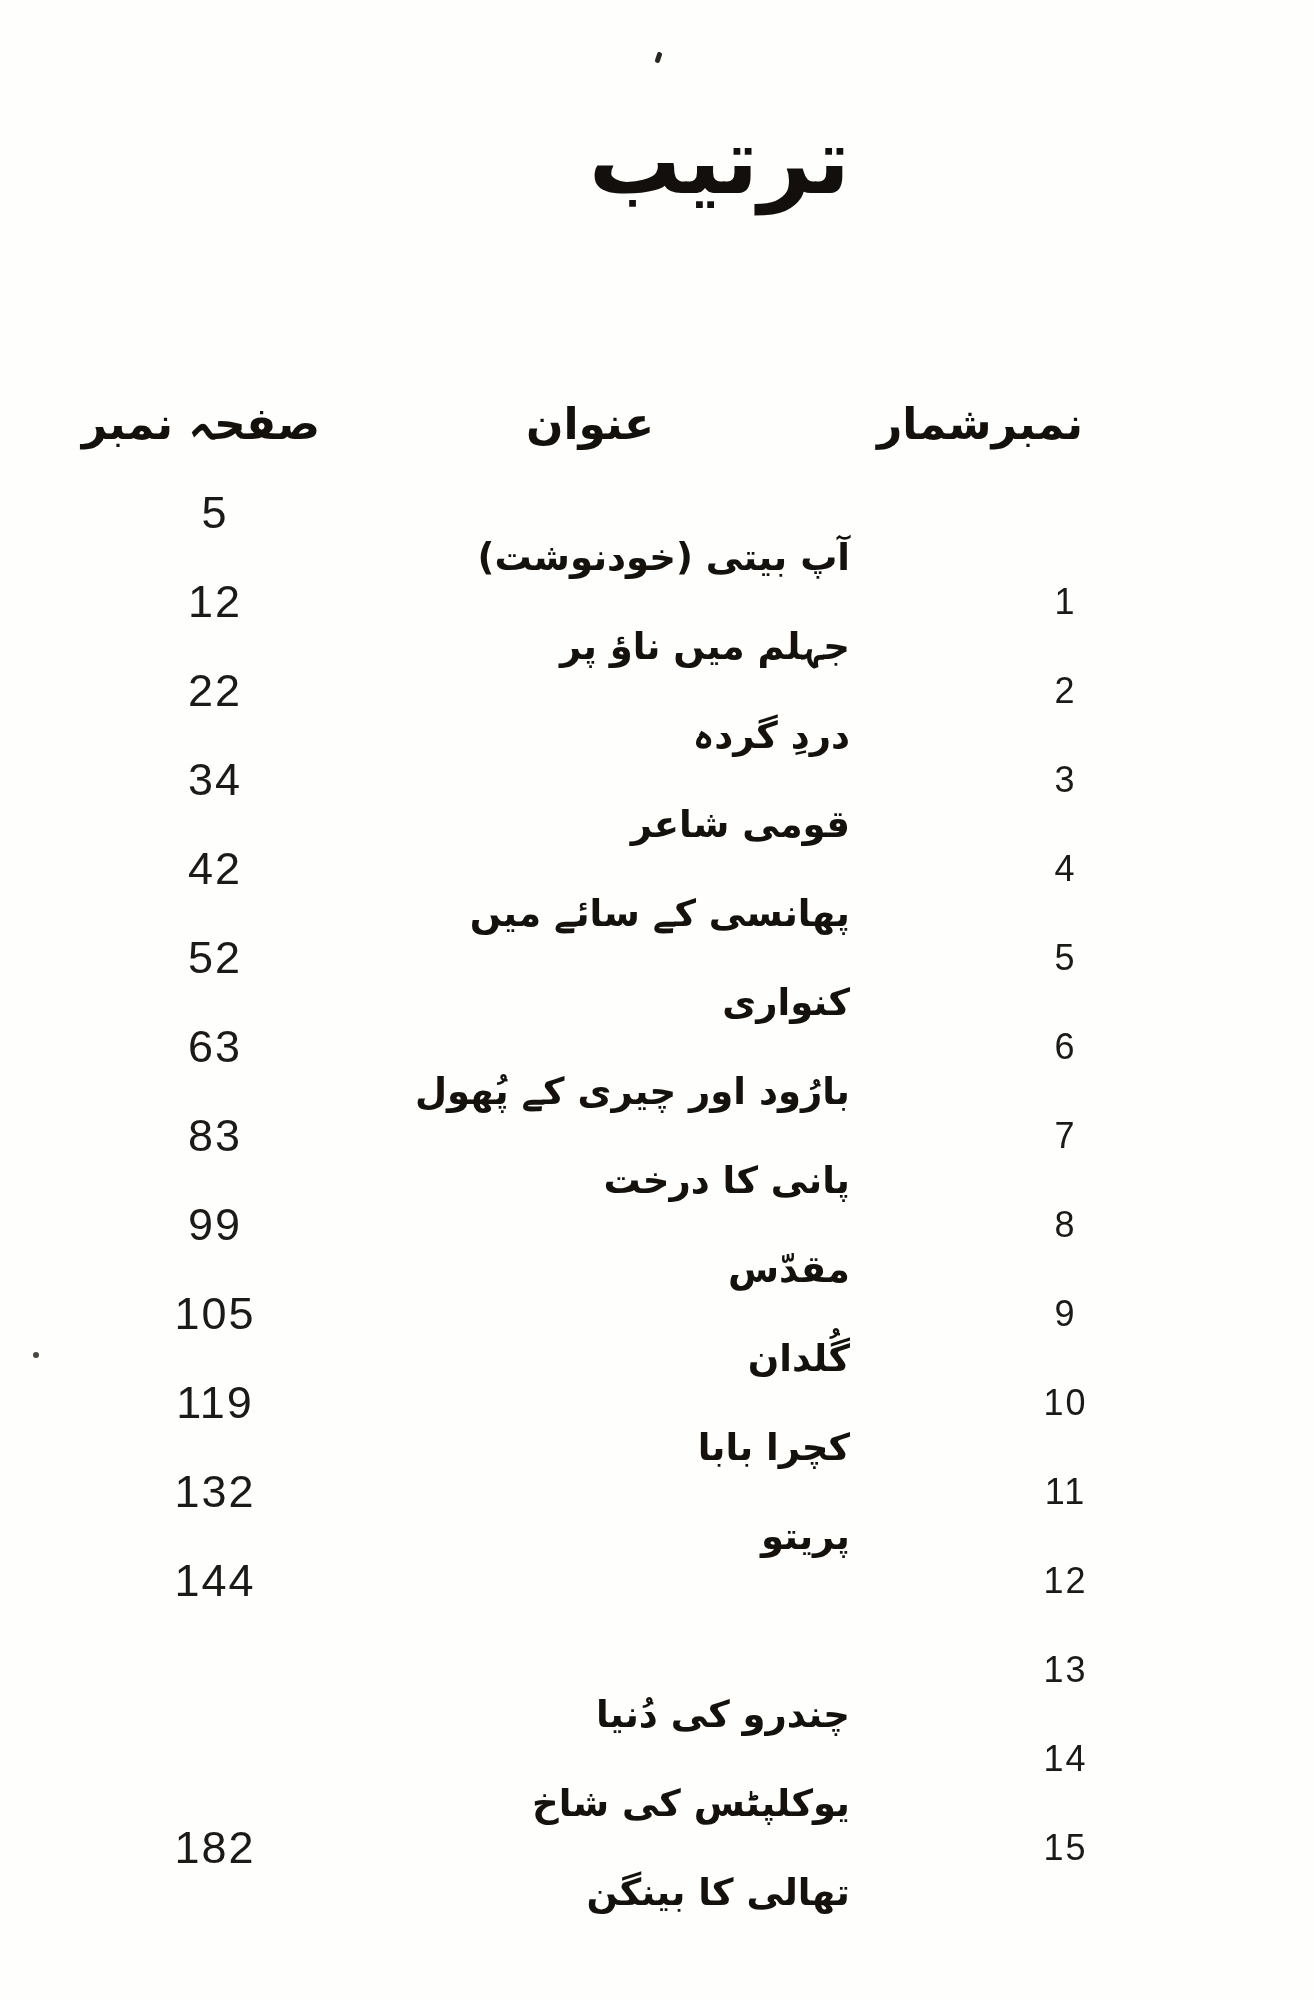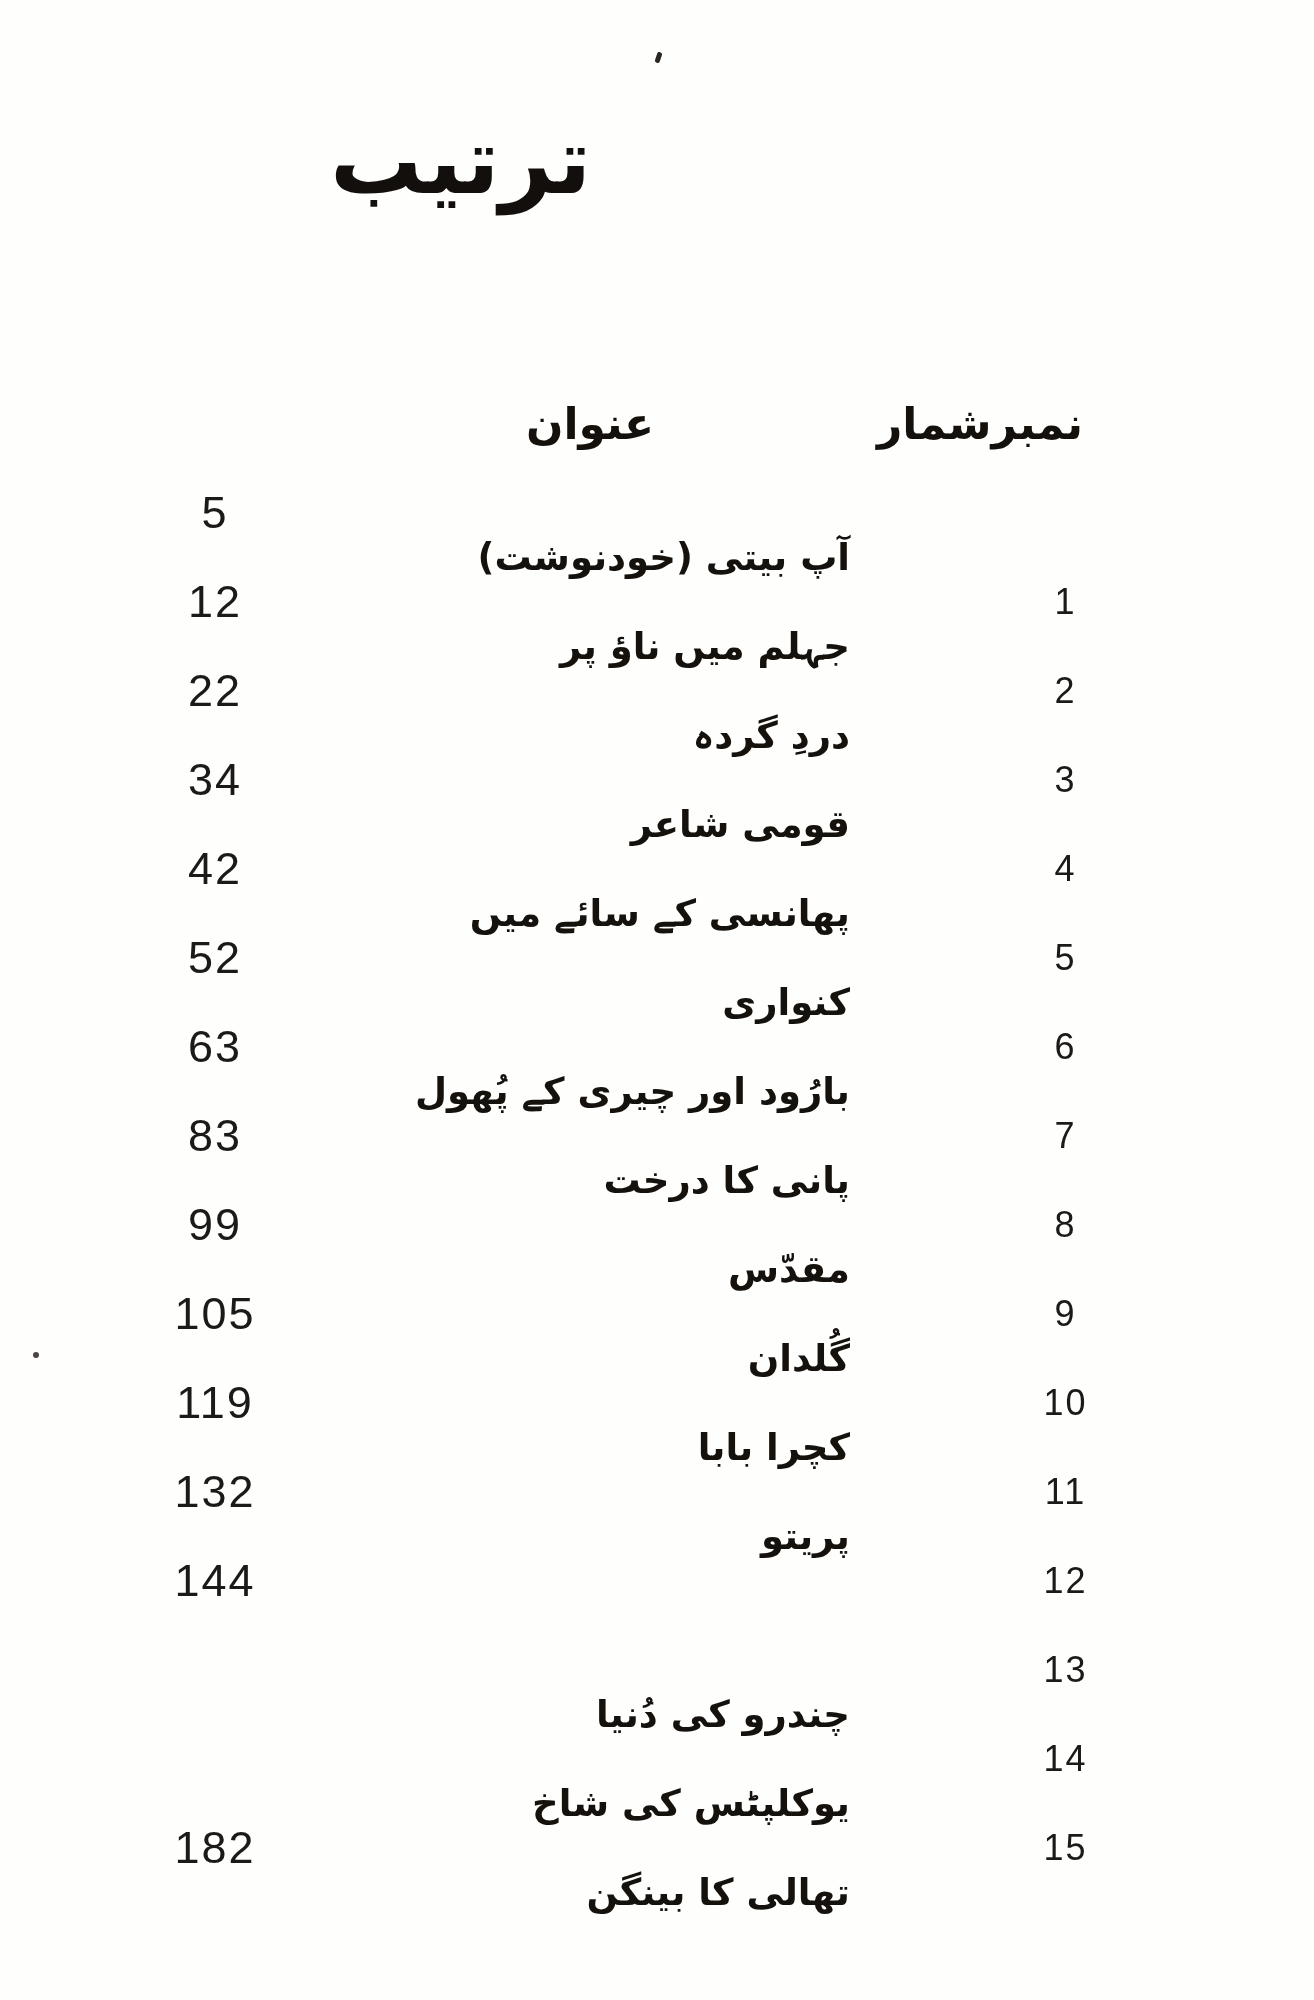--- a/index.html
+++ b/index.html
@@ -17,21 +17,21 @@
     overflow: hidden;
     font-family: "DejaVu Sans", sans-serif;
   }
   
   .doc-title {
     position: absolute;
     top: 108px;
     left: 330px;
     width: 520px;
     margin: 0;
-    text-align: left;
+    text-align: right;
     direction: rtl;
     font-family: "DejaVu Sans", sans-serif;
     font-size: 92px;
     font-weight: 800;
     letter-spacing: 1px;
     color: #120f0c;
   }
   
   .header-row {
     position: absolute;
@@ -116,20 +116,21 @@
 <body>
 
 <div class="page">
 
   <div class="scan-mark mark-top"></div>
   <div class="scan-mark mark-left"></div>
 
   <h1 class="doc-title">ترتیب</h1>
 
   <div class="header-row">
+    <span class="hdr hdr-page">صفحہ نمبر</span>
     <span class="hdr hdr-serial">نمبرشمار</span>
     <span class="hdr hdr-title">عنوان</span>
   </div>
 
   <div class="rows" id="rows">
     <div class="row">
       <span class="cell page-num">5</span>
       <span class="cell title">آپ بیتی (خودنوشت)</span>
       <span class="cell serial"></span>
     </div>

